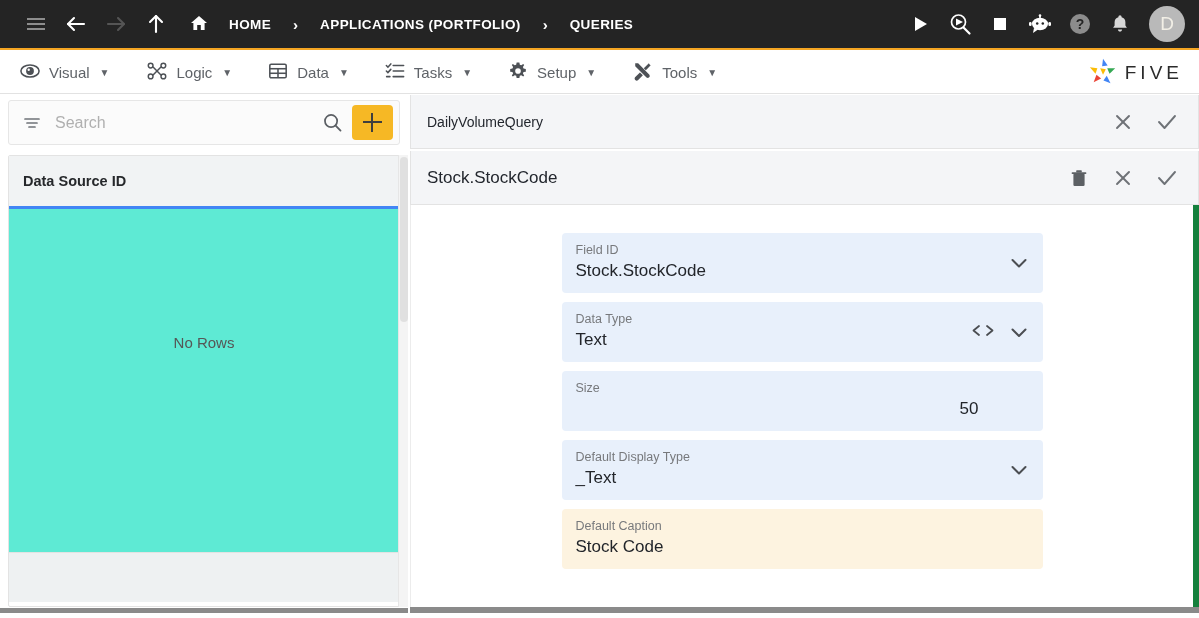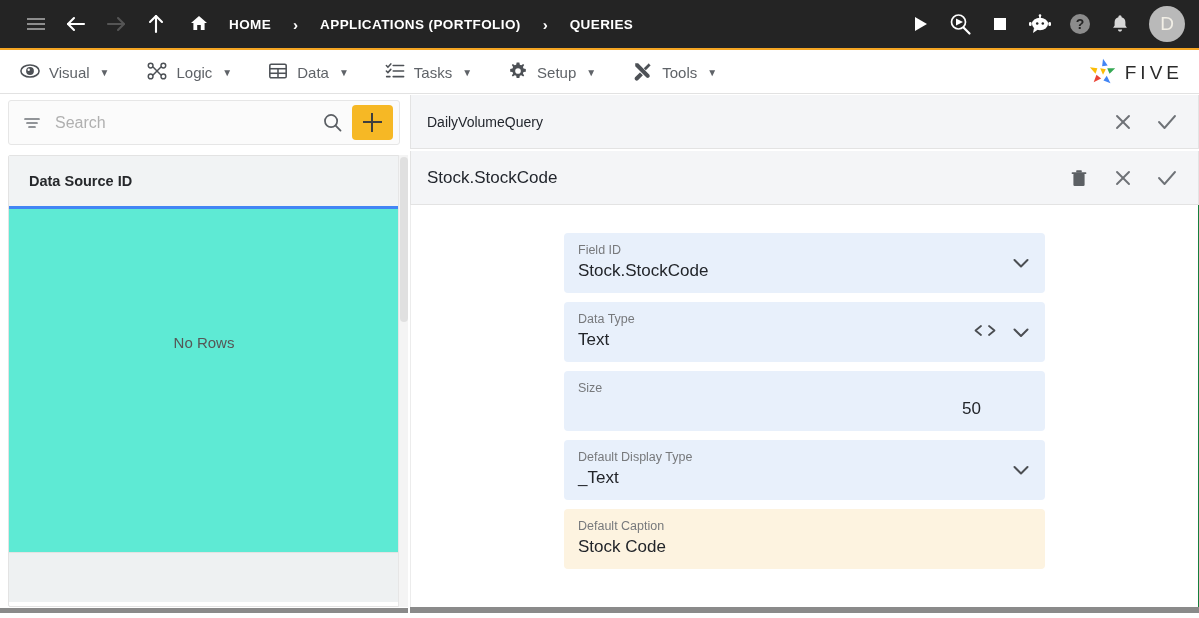--- a/index.html
+++ b/index.html
@@ -83,21 +83,21 @@
   .plus { position:relative; width:19px; height:19px; }
   .plus::before { content:""; position:absolute; left:0; top:8px; width:19px; height:2.4px; background:#3e3e3e; }
   .plus::after  { content:""; position:absolute; left:8px; top:0; width:2.4px; height:19px; background:#3e3e3e; }
 
   .grid-wrap {
     position:absolute; left:8px; top:60px; width:392px; height:452px;
     border:1px solid #e3e3e3; border-radius:2px; background:#fff; overflow:hidden;
   }
   .grid-head {
     height:53px; background:#f1f3f4; border-bottom:3px solid #4285f4;
-    display:flex; align-items:center; padding-left:20px;
+    display:flex; align-items:center; padding-left:14px;
     font-size:14.5px; font-weight:bold; color:#26282b; cursor:pointer;
   }
   .grid-body {
     height:343px; background:#5eead4;
     display:flex; align-items:flex-start; justify-content:center;
     padding-top:125px;
     font-size:15px; color:#565656;
   }
   .grid-foot { height:50px; background:#eef1f2; border-top:1px solid #e3e3e3; }
   .lp-scroll {
@@ -121,21 +121,21 @@
   .rp-actions { margin-left:auto; display:flex; align-items:center; gap:10px; }
   .rp-act { width:34px; height:34px; display:flex; align-items:center; justify-content:center; cursor:pointer; }
   .rp-head2 {
     position:relative; height:54px; background:#f4f5f7;
     border:1px solid #e3e3e3; border-top:none;
     display:flex; align-items:center; padding:0 14px 0 16px;
     margin-top:2px;
   }
   .rp-form {
     position:relative; height:405px; background:#ffffff;
-    border-left:1px solid #ececec; border-right:1px solid #15803d;
+    border-left:1px solid #ececec; border-right:6px solid #15803d;
     padding-top:28px;
   }
   .fieldrow {
     width:481px; margin:0 auto 9px auto;
     border-radius:4px; position:relative;
     padding:9px 14px 10px 14px; min-height:53px;
     cursor:text;
   }
   .f-blue { background:#e8f0fb; }
   .f-cream { background:#fdf3e0; }

